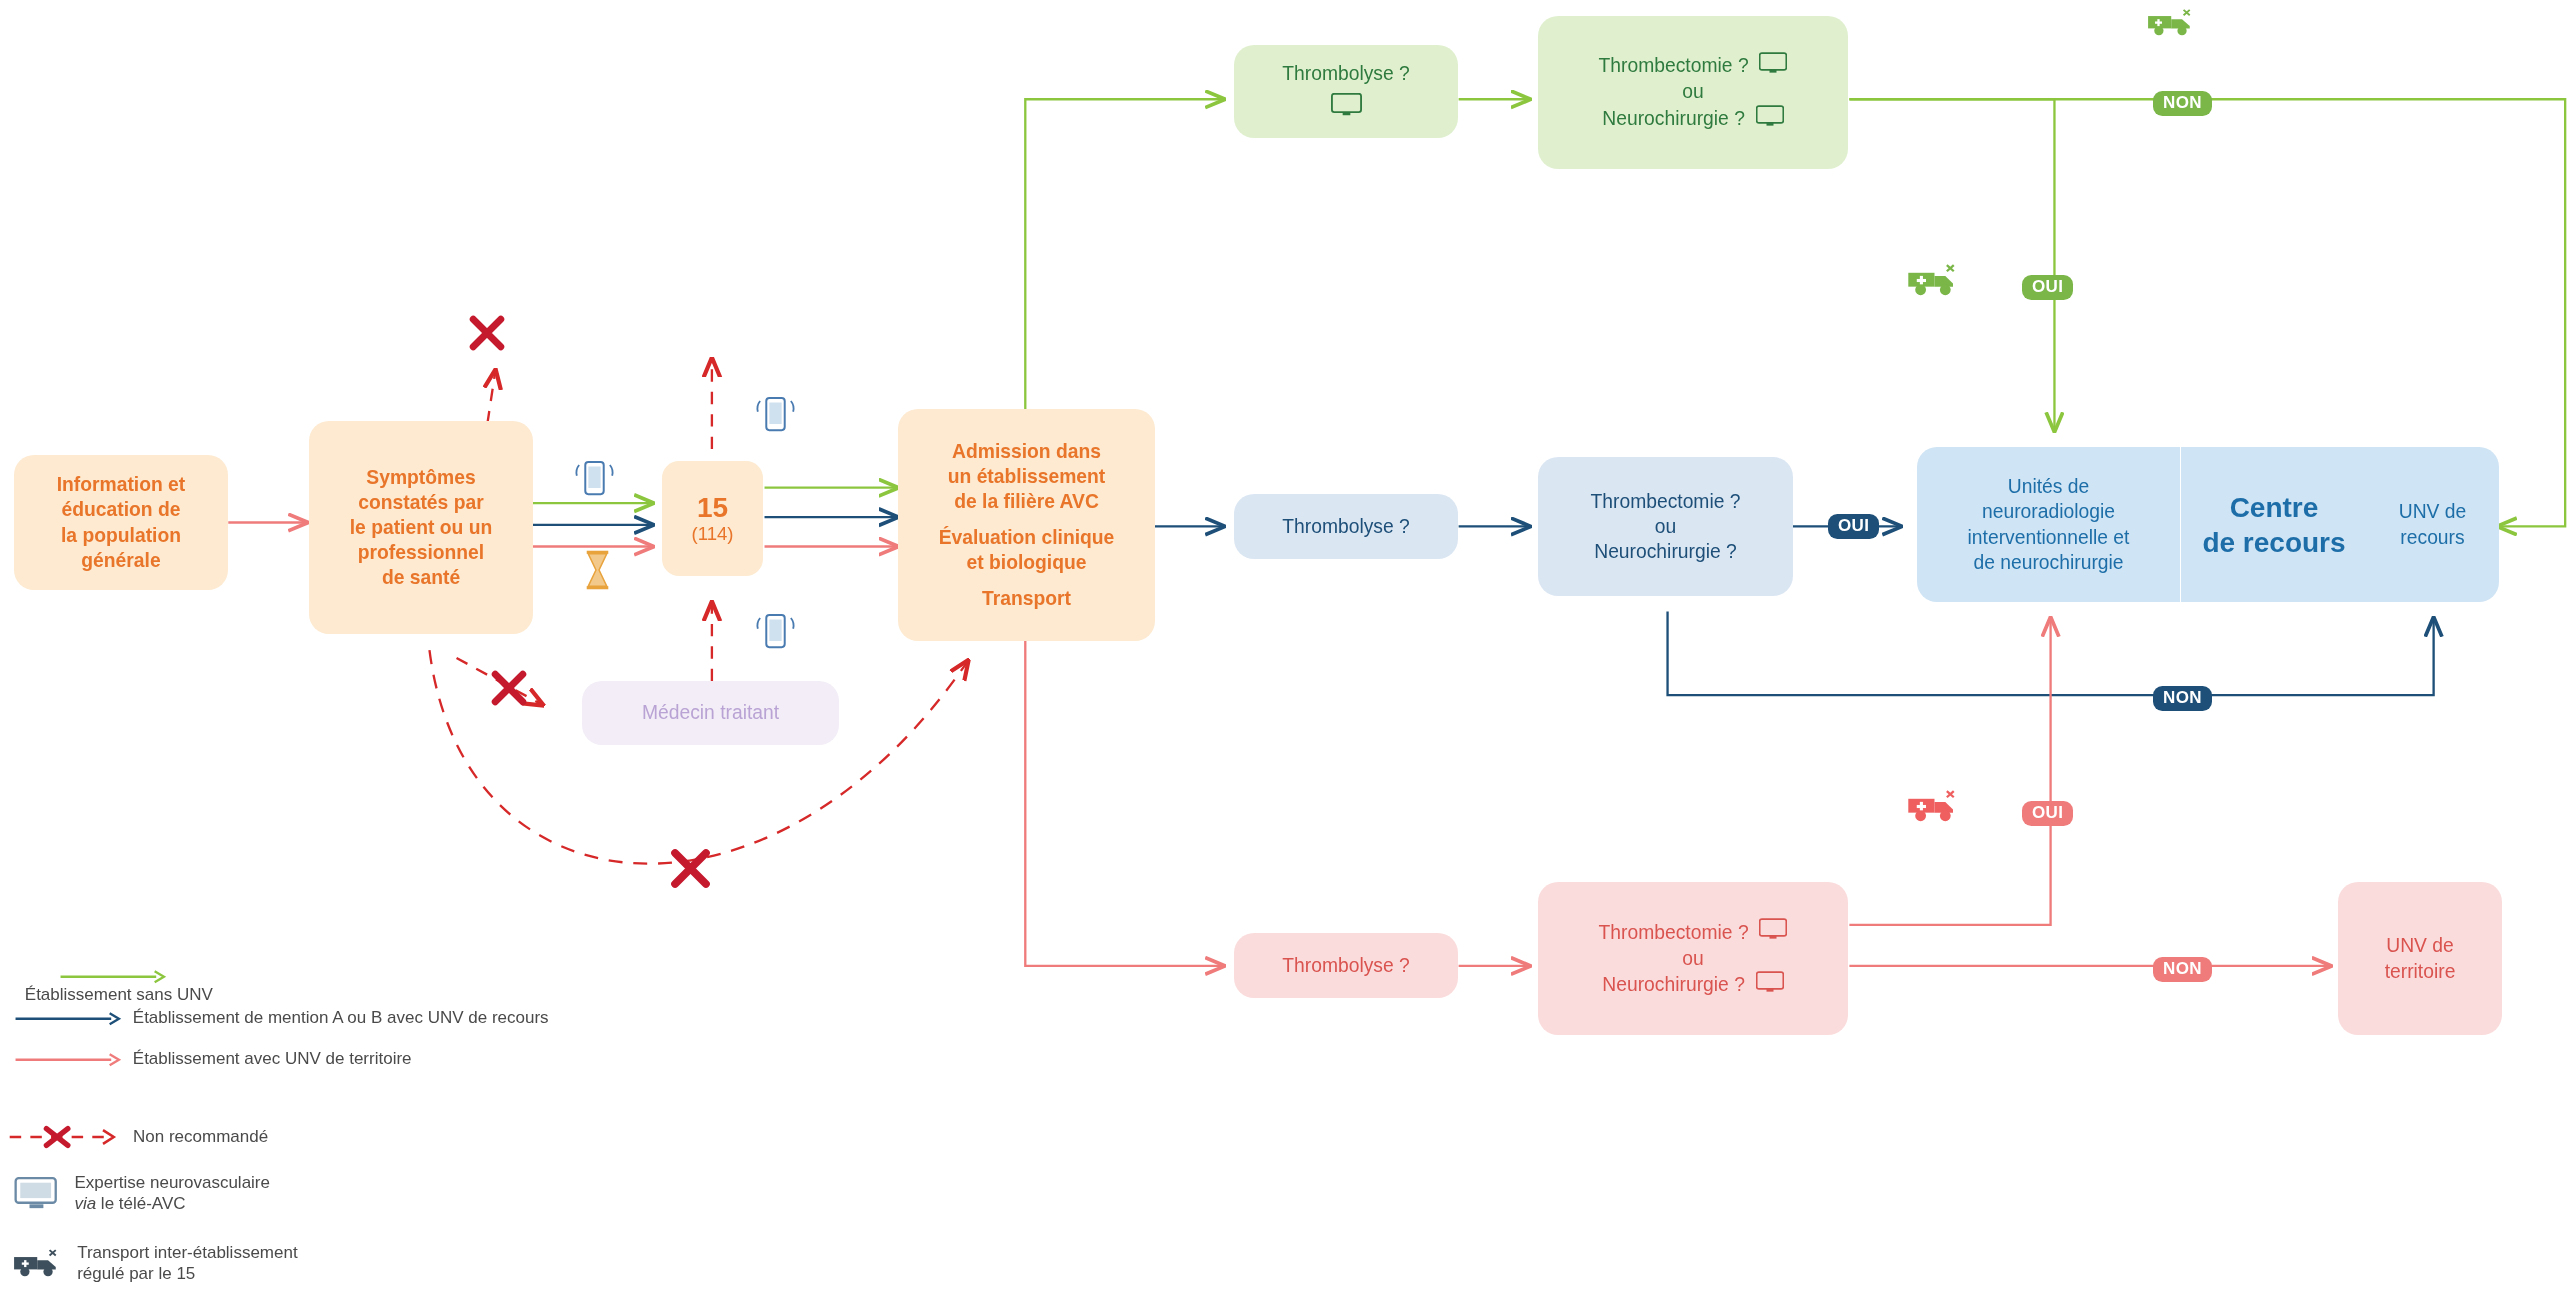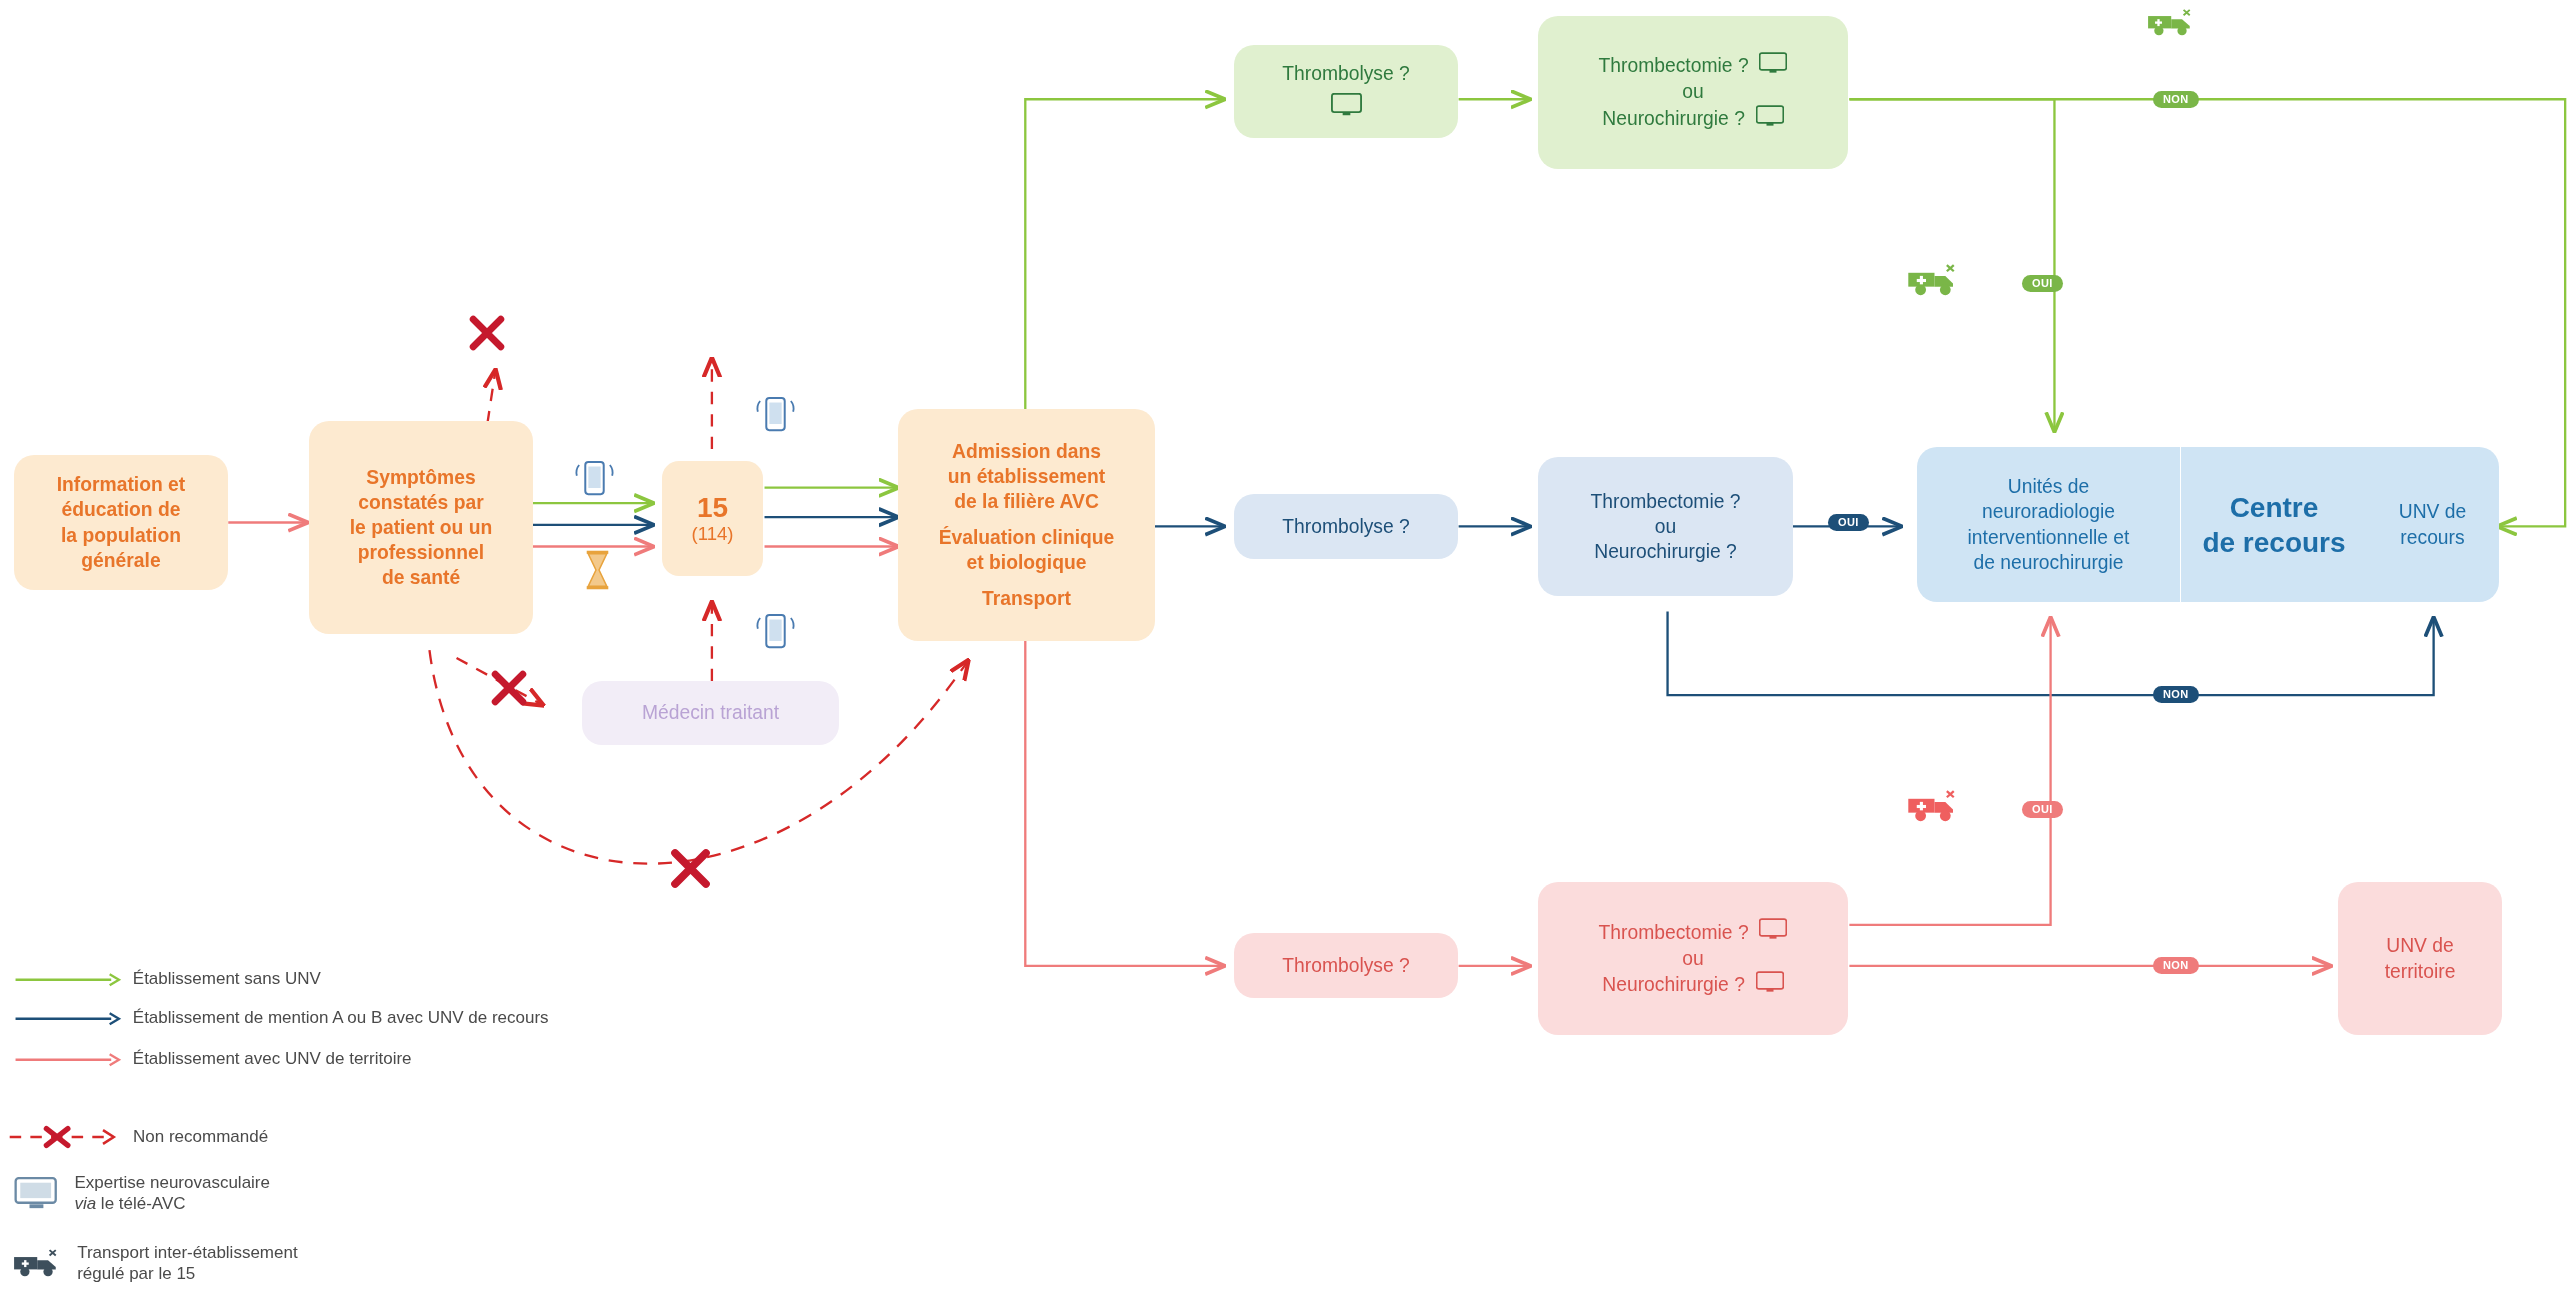--- a/index.html
+++ b/index.html
@@ -56,21 +56,21 @@
     color: #1d6ea8;
   }
   .n-pink {
     background: #fbdcdc;
     color: #d9534f;
   }
   .pill {
     position: absolute;
     border-radius: 9.3px;
     color: #ffffff;
-    font-size: 11px;
+    font-size: 17px;
     font-weight: bold;
     letter-spacing: 0.4px;
     display: flex;
     align-items: center;
     justify-content: center;
     padding: 2.3px 10px;
     box-sizing: border-box;
   }
   .pill-green { background: #7ab648; }
   .pill-blue  { background: #1d4f78; }
@@ -397,21 +397,21 @@
     <svg width="46" height="46" viewBox="0 0 60 60">
       <path d="M12 12 L48 48 M48 12 L12 48" stroke="#c5192d" stroke-width="9" stroke-linecap="round"></path>
     </svg>
   </div>
   <div class="icon-abs" style="left:665px; top:843px;">
     <svg width="51" height="51" viewBox="0 0 66 66">
       <path d="M13 13 L53 53 M53 13 L13 53" stroke="#c5192d" stroke-width="10" stroke-linecap="round"></path>
     </svg>
   </div>
 
-  <div class="legend-row" style="left:14px; top:969px;">
+  <div class="legend-row" style="left:14px; top:969px;flex-direction:column;">
     <svg width="108" height="15.5" viewBox="0 0 140 20">
       <path d="M2,10 L126,10" stroke="#8cc63f" stroke-width="3" fill="none"></path>
       <path d="M124,3 L136,10 L124,17" stroke="#8cc63f" stroke-width="3" fill="none"></path>
     </svg>
     <span class="legend-text" style="margin-left:10.8px;">Établissement sans UNV</span>
   </div>
 
   <div class="legend-row" style="left:14px; top:1008px;">
     <svg width="108" height="15.5" viewBox="0 0 140 20">
       <path d="M2,10 L126,10" stroke="#1d4f78" stroke-width="3" fill="none"></path>

